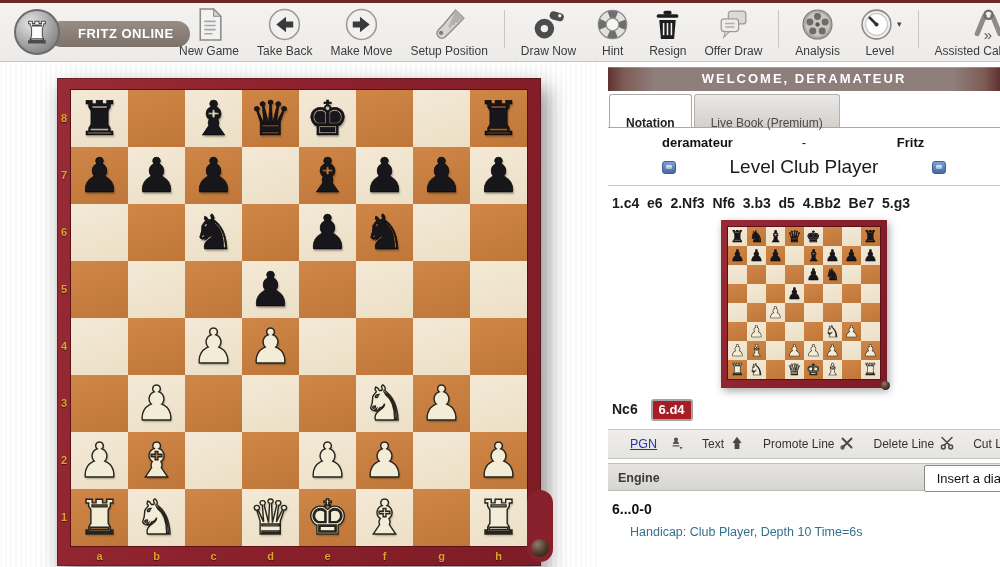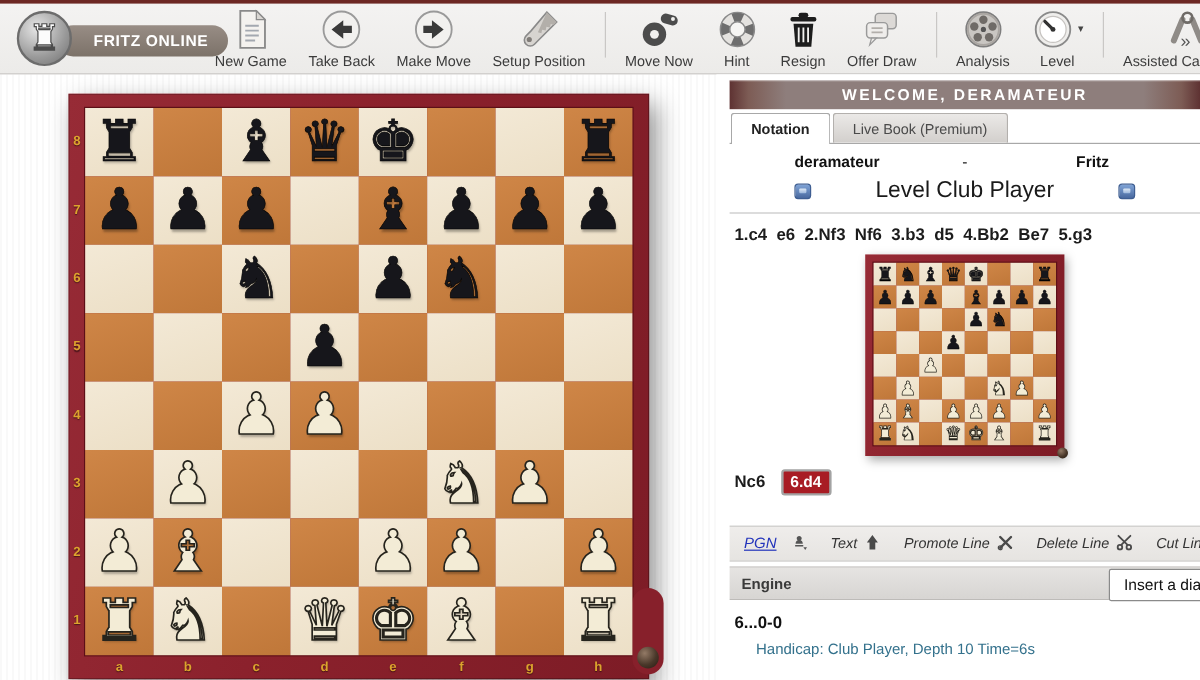--- a/index.html
+++ b/index.html
@@ -61,21 +61,21 @@
     background:radial-gradient(circle at 35% 30%, #937a66, #4a382a 55%, #261a11); }
 
   
   .right-panel { position:absolute; left:597px; top:62px; width:403px; height:505px;
     background:#fff; overflow:hidden; padding-left:11px; }
   .welcome { margin-top:5px; height:24px; line-height:24px; text-align:center; color:#fff;
     font-size:13px; font-weight:bold; letter-spacing:2px;
     background:linear-gradient(90deg,#5e3232 0,#7d5c55 4%,#8e7e7c 12%,#8e7e7c 88%,#7d5c55 96%,#5e3232 100%);
     box-shadow:inset 0 1px 0 rgba(255,255,255,.25); }
   .tabs { display:flex; margin-top:3px; border-bottom:1px solid #a8a8a8; padding-left:1px; }
-  .tab { height:25px; line-height:25px; padding:1px 16px; font-size:12px; color:#4a4a4a;
+  .tab { height:25px; line-height:25px; padding:16px 16px; font-size:12px; color:#4a4a4a;
     background:linear-gradient(#ebe9e7,#d2cfcc); border:1px solid #b3b0ad; border-bottom:none;
     border-radius:3px 3px 0 0; margin-right:2px; cursor:pointer; white-space:nowrap; }
   .tab.active { background:#fff; font-weight:bold; color:#222; margin-bottom:-1px; height:26px;
     border-color:#a8a8a8; }
   .players { display:grid; grid-template-columns:1fr 34px 1fr; padding:7px 0 6px 0; }
   .pname { text-align:center; font-size:13px; font-weight:bold; color:#111; }
   .pdash { text-align:center; font-size:13px; color:#111; }
   .badge-row { display:grid; grid-template-columns:1fr auto 1fr; align-items:center; padding-bottom:7px; }
   .badge-cell { display:flex; justify-content:center; }
   .badge { width:14px; height:13px; border-radius:3px; border:1px solid #3e5e92;
@@ -93,23 +93,23 @@
     outline:1px solid #5c0f17; }
   .mini-board .sq { width:19px; height:19px; }
   .mini-board .piece { font-size:16px; line-height:19px; }
   .mini-board .piece.w { -webkit-text-stroke:0.6px #26241d; text-shadow:none; }
   .mini-board .piece.b { -webkit-text-stroke:0.3px #000; text-shadow:none; }
   .mini-knob { position:absolute; right:-3px; bottom:-2px; width:9px; height:9px; border-radius:50%;
     background:radial-gradient(circle at 35% 30%, #937a66, #4a382a 55%, #261a11); }
   .cont-row { padding:11px 0 0 4px; font-size:14px; font-weight:bold; color:#1c1c1c; }
   .cur-move { display:inline-block; margin-left:9px; padding:1px 6px 2px 6px; border-radius:3px;
     background:#a81c24; border:2px solid #a3a3a3; color:#fff; font-size:13px; font-weight:bold; }
-  .pgn-bar { display:flex; align-items:center; margin-top:25px; height:30px;
+  .pgn-bar { display:flex; align-items:center; margin-top:8px; height:30px;
     background:linear-gradient(#efedeb,#e6e4e1); border-top:1px solid #c9c7c5;
-    border-bottom:1px solid #c9c7c5; padding:0 12px; gap:6px;font-style:italic; }
+    border-bottom:1px solid #c9c7c5; padding:0 22px; gap:6px; }
   .pgn-link { color:#2233bb; text-decoration:underline; font-size:12.5px; margin-right:6px; cursor:pointer; }
   .pgn-btn { display:flex; align-items:center; gap:19px; font-size:12px; color:#333;
     cursor:pointer; white-space:nowrap; }
   .pgn-btn svg { width:14px; height:14px; }
   .pgn-sep { width:1px; height:20px; background:#c2c0be; margin:0 2px; }
   .diag-btn { width:26px; height:23px; border:1px solid #8a8a8a; border-radius:2px;
     background:linear-gradient(#dcdad7,#cfccc9); display:flex; align-items:center;
     justify-content:center; box-shadow:inset 1px 1px 2px rgba(0,0,0,.25); cursor:pointer; }
   .diag-btn svg { width:15px; height:15px; }
   .ann-btn { font-size:15px; font-weight:bold; color:#222; padding:0 7px; cursor:pointer; }
@@ -190,21 +190,21 @@
           <div class="tb-iconrow">
             <div class="tb-ico">
               <svg viewBox="0 0 36 36">
                 <rect x="19" y="6" width="14" height="8" rx="4" transform="rotate(16 26 10)" fill="#4c4c4c"></rect>
                 <circle cx="14" cy="22" r="9.5" fill="#4c4c4c"></circle>
                 <circle cx="14" cy="22" r="3.6" fill="#f1f0ee"></circle>
                 <circle cx="29" cy="9.5" r="1.6" fill="#f1f0ee"></circle>
               </svg>
             </div>
           </div>
-          <div class="tb-lbl">Move Now</div>
+          <div class="tb-lbl">Draw Now</div>
         </div>
         <div class="tb-item">
           <div class="tb-iconrow">
             <div class="tb-ico">
               <svg viewBox="0 0 36 36">
                 <circle cx="18" cy="18" r="10" fill="none" stroke="#e4e2df" stroke-width="7.5"></circle>
                 <circle cx="18" cy="18" r="10" fill="none" stroke="#6e6e6e" stroke-width="7.5" stroke-dasharray="7.85 7.85" stroke-dashoffset="3.93"></circle>
                 <circle cx="18" cy="18" r="13.8" fill="none" stroke="#8a8a8a" stroke-width="1.2"></circle>
                 <circle cx="18" cy="18" r="6.2" fill="#f6f5f3" stroke="#8a8a8a" stroke-width="1.2"></circle>
               </svg>

